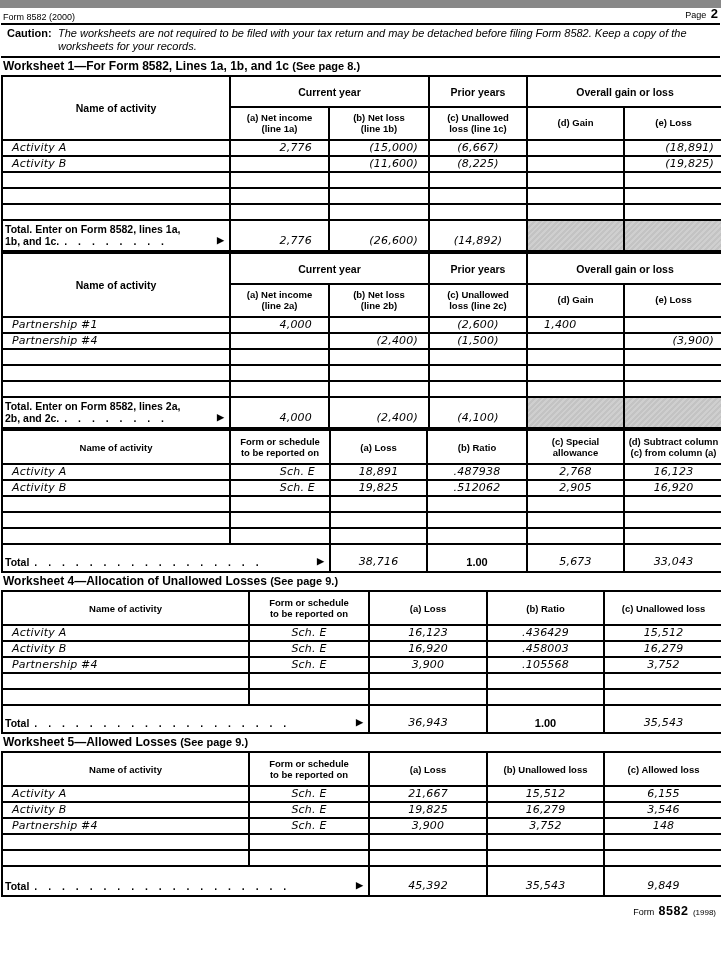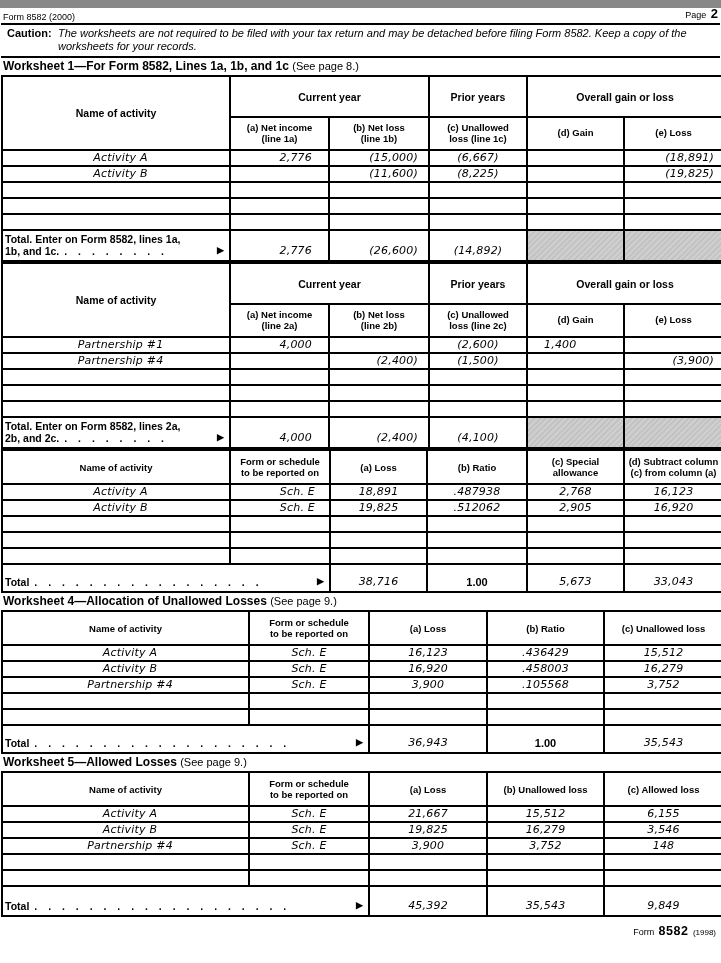--- a/index.html
+++ b/index.html
@@ -15,34 +15,34 @@
   .pghead .plabel { font-size:9px; }
   .pghead .pnum { font-size:13px; font-weight:bold; }
   .rule { border-top:2.5px solid #000; }
   
   .caution { position:relative; padding:2px 4px 3px 57px; font-size:11px; line-height:13px; min-height:30px; }
   .caution .clabel { position:absolute; left:6px; top:2px; font-weight:bold; font-style:normal; }
   .caution .ctext { font-style:italic; }
   
   .wstitle { font-size:12px; font-weight:bold; padding:2px 0 2px 2px; line-height:13px; }
   .wstitle.first { border-top:2.5px solid #000; }
-  .wstitle .note { font-weight:normal; font-size:11px; }
+  .wstitle .note { font-weight:bold; font-size:11px; }
   
   table { border-collapse:collapse; table-layout:fixed; width:719px; }
   table, td { border:2px solid #000; }
   td { overflow:hidden; }
-  tr.h1 td { font-size:10.5px; font-weight:bold; text-align:center; vertical-align:middle; height:41px; }
+  tr.h1 td { font-size:10.5px; font-weight:bold; text-align:center; vertical-align:middle; height:31px; }
   tr.h2 td { font-size:9.5px; font-weight:bold; text-align:center; vertical-align:middle; height:33px; line-height:10.5px; }
   td.hname { font-size:10.5px; font-weight:bold; text-align:center; vertical-align:middle; }
   td.hsmall { font-size:8.5px; }
   .ml { white-space:pre-line; }
   tr.hrow td { font-size:9.5px; font-weight:bold; text-align:center; vertical-align:middle; height:34px; line-height:11px; }
   tr.r td { height:16px; vertical-align:bottom; padding-bottom:1px; }
   .val { font-family:"DejaVu Sans", sans-serif; font-style:italic; font-size:11px; letter-spacing:0.2px; }
-  td.name { text-align:center; padding-left:9px; }
+  td.name { text-align:left; padding-left:9px; }
   td.ra  { text-align:right; padding-right:16px; }
   td.rb  { text-align:right; padding-right:10px; }
   td.cc  { text-align:center; }
   td.ld  { text-align:left; padding-left:16px; }
   td.re  { text-align:right; padding-right:8px; }
   td.cnum { text-align:center; }
   td.rform { text-align:right; padding-right:14px; }
   
   tr.tot td { vertical-align:bottom; }
   td.totcell { position:relative; height:30px; font-size:10.5px; font-weight:bold; line-height:12px; padding:2px 14px 3px 2px; vertical-align:middle; }

